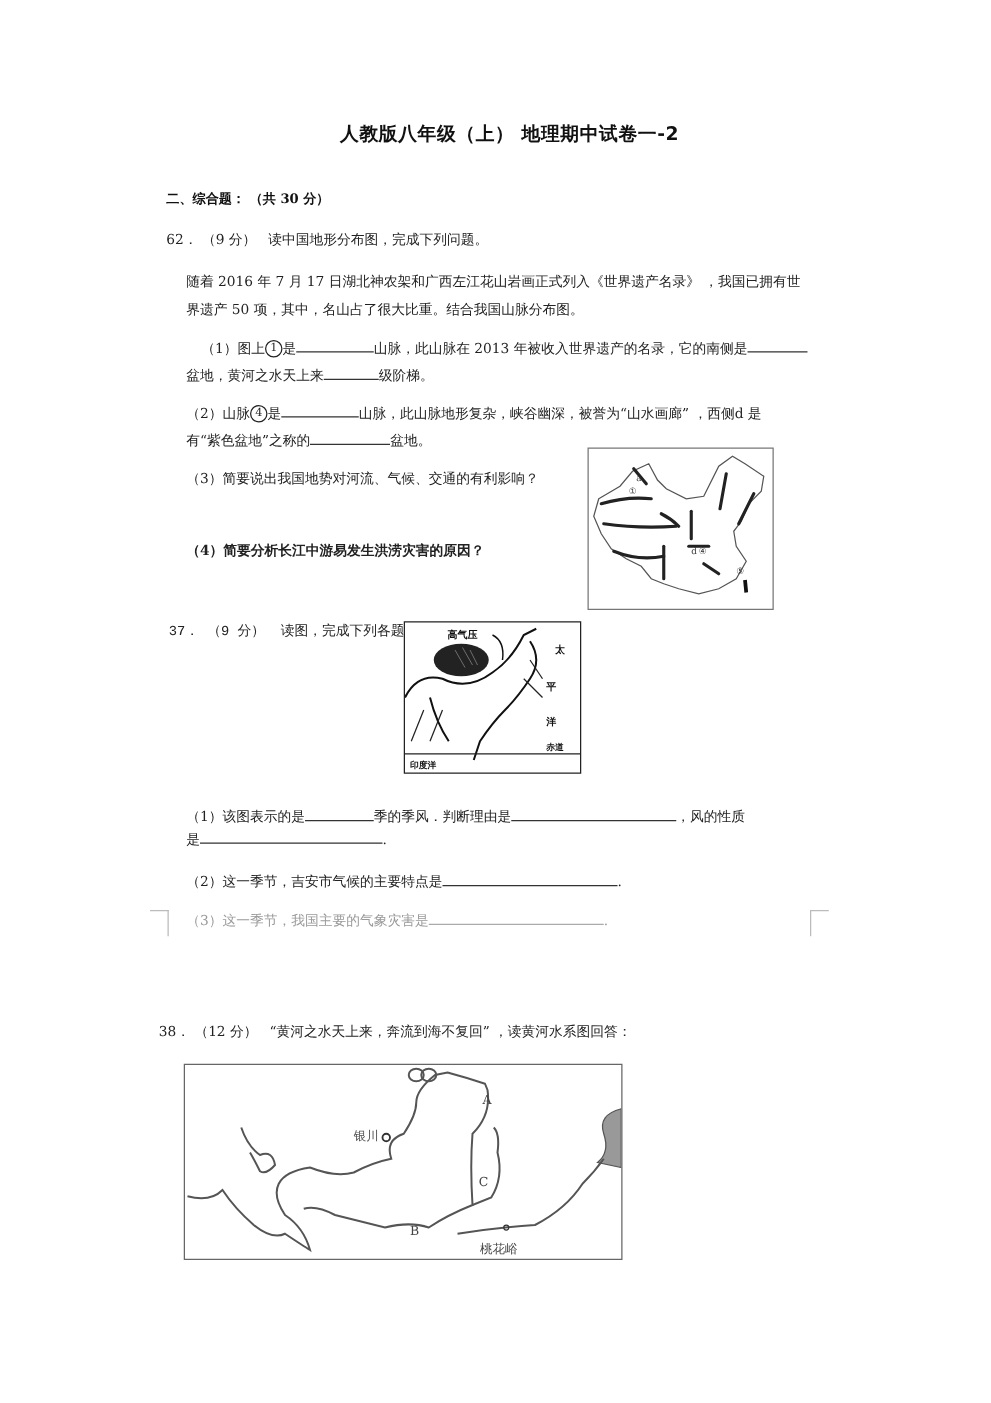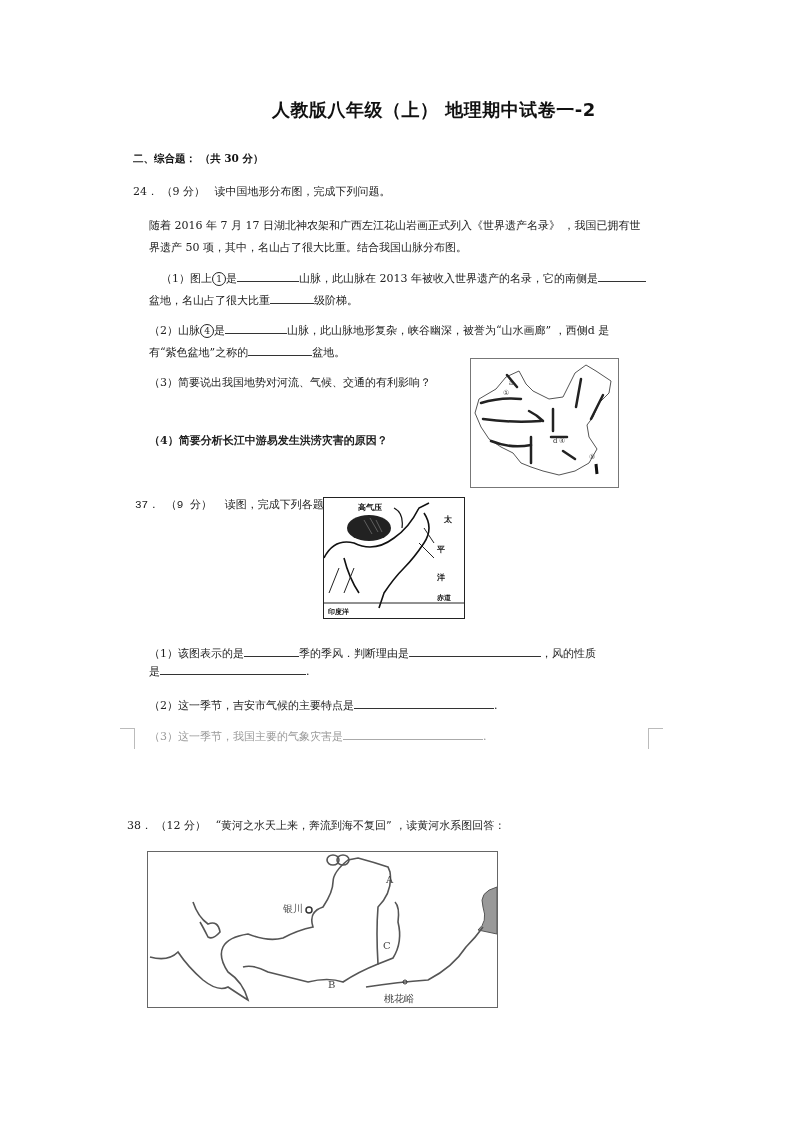--- a/index.html
+++ b/index.html
@@ -1,47 +1,47 @@
 <!DOCTYPE html>
 <html><head>
 <meta charset="utf-8">
 <style>
   html, body { margin:0; padding:0; background:#ffffff; }
   body { width:793px; height:1122px; position:relative; overflow:hidden;
          font-family:"DejaVu Serif","Liberation Serif",serif; color:#222; }
   .abs { position:absolute; white-space:nowrap; }
-  .title { left:272px; top:98px; font-size:18px; font-weight:bold; color:#111; letter-spacing:0.5px; font-family:"DejaVu Sans","Liberation Sans",sans-serif; }
+  .title { left:272px; top:98px; font-size:15px; font-weight:bold; color:#111; letter-spacing:0.5px; font-family:"DejaVu Sans","Liberation Sans",sans-serif; }
   .section { left:133px; top:152px; font-size:10.5px; font-weight:bold; color:#111; }
   .q { font-size:11px; color:#222; }
   .blank { display:inline-block; border-bottom:1px solid #333; height:11px; vertical-align:baseline; }
   .faded { color:#999;text-align:right; }
   .faded .blank { border-bottom-color:#aaa; }
   .circled { display:inline-block; width:12px; height:12px; border:1px solid #222; border-radius:50%; text-align:center; line-height:12px; font-size:9px; vertical-align:middle; }
   .map { position:absolute; border:1px solid #777; background:#fff; }
   .corner { position:absolute; width:14px; height:20px; border-color:#bbb; border-style:solid; }
 </style>
 </head>
 <body>
 
 <div class="abs title">人教版八年级（上） 地理期中试卷一-2</div>
 <div class="abs section">二、综合题：  （共 30 分）</div>
 
 <div class="abs q" style="left:133px;top:184px;">
-  <span>24．</span>
+  <span>62．</span>
   <span>（9 分）</span>
   <span style="margin-left:6px">读中国地形分布图，完成下列问题。</span>
 </div>
 <div class="abs q" style="left:149px;top:218px;">随着 2016 年 7 月 17 日湖北神农架和广西左江花山岩画正式列入《世界遗产名录》 ，我国已拥有世</div>
 <div class="abs q" style="left:149px;top:240px;text-align:right;">界遗产 50 项，其中，名山占了很大比重。结合我国山脉分布图。</div>
 
 <div class="abs q" style="left:149px;top:270px;margin-left:12px;">
   <span>（1）</span><span>图上</span><span class="circled">1</span><span>是</span><span class="blank" style="width:62px"></span><span>山脉，此山脉在 2013 年被收入世界遗产的名录，它的南侧是</span><span class="blank" style="width:48px"></span>
 </div>
 <div class="abs q" style="left:149px;top:292px;">
-  <span>盆地，名山占了很大比重</span><span class="blank" style="width:44px"></span><span>级阶梯。</span>
+  <span>盆地，黄河之水天上来</span><span class="blank" style="width:44px"></span><span>级阶梯。</span>
 </div>
 
 <div class="abs q" style="left:149px;top:322px;">
   <span>（2）</span><span>山脉</span><span class="circled">4</span><span>是</span><span class="blank" style="width:62px"></span><span>山脉，此山脉地形复杂，峡谷幽深，被誉为“山水画廊” ，西侧d 是</span>
 </div>
 <div class="abs q" style="left:149px;top:344px;">
   <span>有“紫色盆地”之称的</span><span class="blank" style="width:64px"></span><span>盆地。</span>
 </div>
 
 <div class="abs q" style="left:149px;top:375px;">

